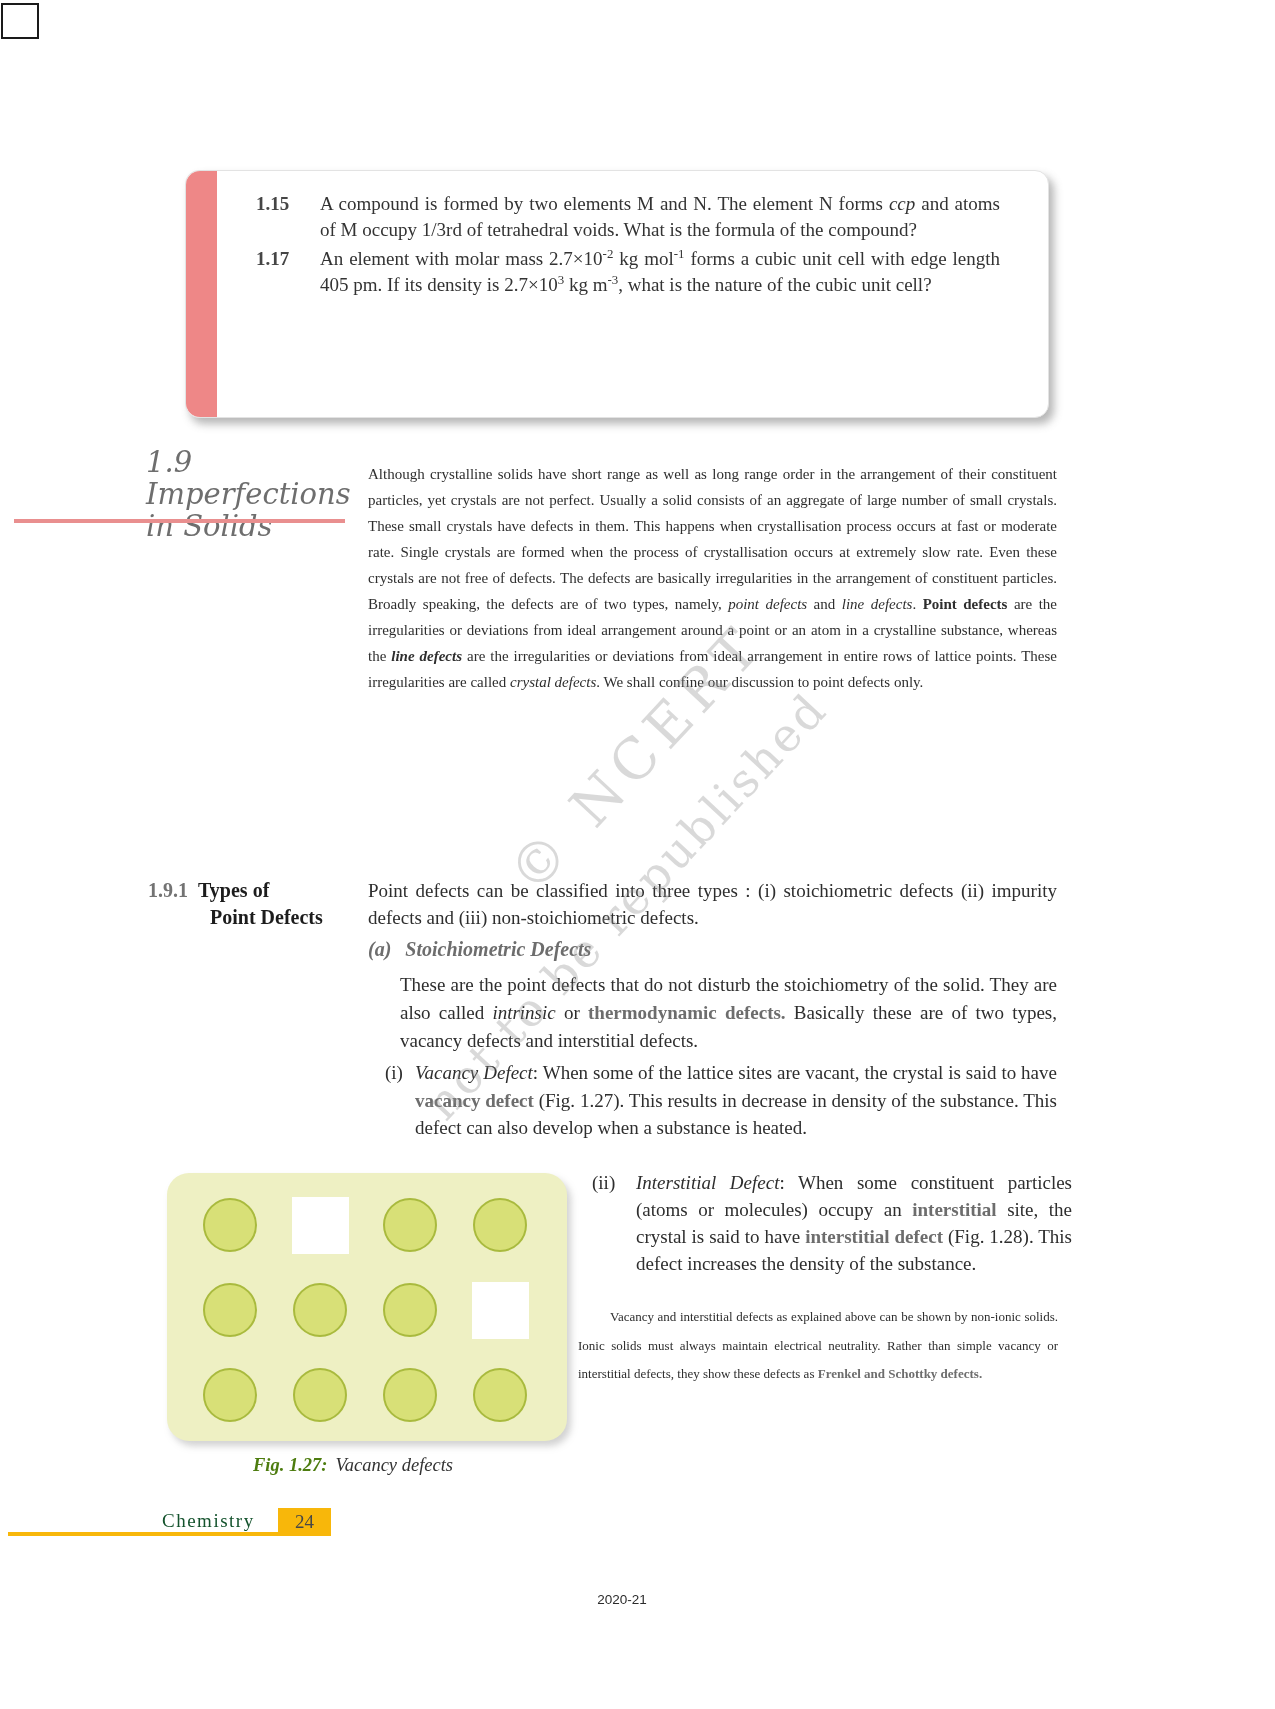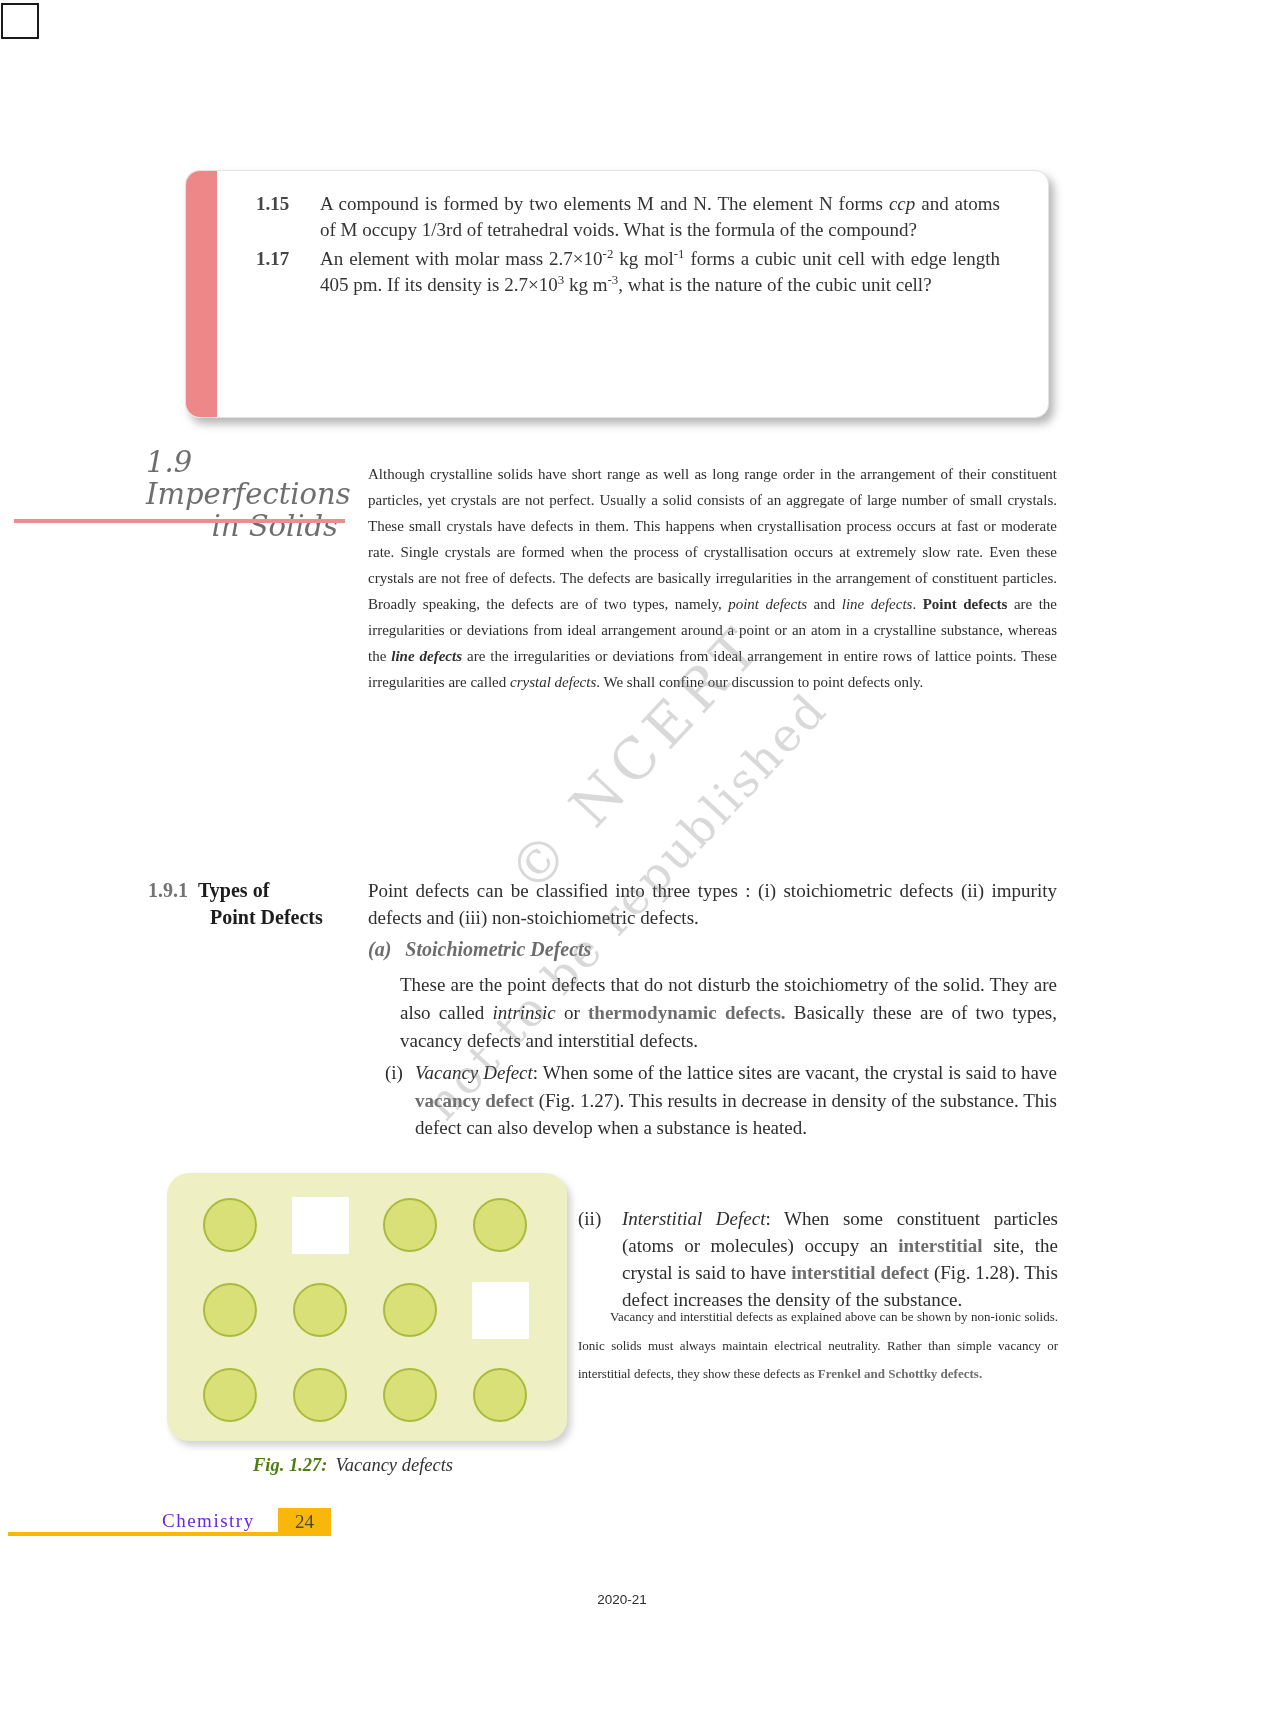--- a/index.html
+++ b/index.html
@@ -32,40 +32,40 @@
   .q-row{display:flex;margin-bottom:3px;}
   .q-num{width:50px;flex:0 0 50px;font-weight:bold;color:#454545;font-size:19px;line-height:26px;}
   .q-text{flex:1;margin-left:14px;font-size:19px;line-height:26px;text-align:justify;color:#333;}
 
   
   .section-heading{
     position:absolute;left:146px;top:446px;width:192px;
     font-family:"DejaVu Serif",serif;font-style:italic;
     color:var(--heading-gray);font-size:29px;line-height:32px;
   }
-  .section-heading .l2{display:block;text-align:right;}
+  .section-heading .l2{display:block;text-align:left;}
   .heading-underline{position:absolute;left:14px;top:519px;width:331px;height:4px;background:var(--underline-pink);}
 
   
   .intro-p{position:absolute;left:368px;top:461px;width:689px;font-size:15px;line-height:26px;text-align:justify;}
 
   .subsection-label{position:absolute;left:148px;top:877px;font-size:20px;font-weight:bold;line-height:27px;color:#1c1c1c;}
   .subsection-label .num{color:#737373;margin-right:10px;}
   .subsection-label .l2{display:block;margin-left:62px;}
   .subsection-p{position:absolute;left:368px;top:877px;width:689px;font-size:19px;line-height:27px;text-align:justify;}
 
   .stoich-heading{position:absolute;left:368px;top:938px;font-size:20px;font-weight:bold;font-style:italic;color:var(--highlight-gray);}
   .stoich-heading .mk{margin-right:14px;}
   .stoich-p{position:absolute;left:400px;top:971px;width:657px;font-size:19px;line-height:28px;text-align:justify;}
 
   .list-item{position:relative;font-size:19px;text-align:justify;}
   .list-item .marker{position:absolute;left:0;top:0;}
   .vacancy-item{position:absolute;left:385px;top:1059px;width:672px;line-height:27.5px;}
   .vacancy-item .body{padding-left:30px;}
-  .interstitial-item{position:absolute;left:578px;top:1169px;width:480px;line-height:27px;margin-top:36px;}
+  .interstitial-item{position:absolute;left:592px;top:1169px;width:480px;line-height:27px;}
   .interstitial-item .body{padding-left:44px;}
   .frenkel-p{position:absolute;left:578px;top:1303px;width:480px;font-size:13px;line-height:28.5px;text-align:justify;text-indent:32px;}
 
   
   .figure-box{
     position:absolute;left:167px;top:1173px;width:400px;height:268px;
     background:var(--figure-bg);border-radius:22px;
     box-shadow:4px 5px 7px rgba(125,125,125,0.35);
   }
   .lattice-grid{
@@ -79,21 +79,21 @@
   .figure-caption .lbl{font-weight:bold;color:#4d7c0f;margin-right:8px;}
 
   
   .wm{position:absolute;white-space:nowrap;color:rgba(143,143,143,0.34);
       font-family:"DejaVu Serif",serif;pointer-events:none;z-index:3;}
   .wm1{left:636px;top:758px;font-size:56px;letter-spacing:8px;transform:translate(-50%,-50%) rotate(-47deg);}
   .wm2{left:626px;top:906px;font-size:46px;letter-spacing:3px;transform:translate(-50%,-50%) rotate(-47deg);}
 
   
   .footer-rule{position:absolute;left:8px;top:1532px;width:272px;height:4px;background:var(--accent-yellow);}
-  .footer-subject{position:absolute;left:162px;top:1510px;font-size:19px;color:#6d28d9;letter-spacing:1.5px;}
+  .footer-subject{position:absolute;left:162px;top:1510px;font-size:19px;color:#14532d;letter-spacing:1.5px;}
   .page-number-badge{position:absolute;left:278px;top:1508px;width:53px;height:28px;background:var(--accent-yellow);
       text-align:center;font-size:19px;line-height:28px;color:#474747;}
   .year-line{position:absolute;left:0;width:1244px;top:1592px;text-align:center;
       font-family:"Liberation Sans",sans-serif;font-size:13.5px;color:#2b2b2b;}
 </style>
 </head>
 <body>
 
 <div id="page">
 

